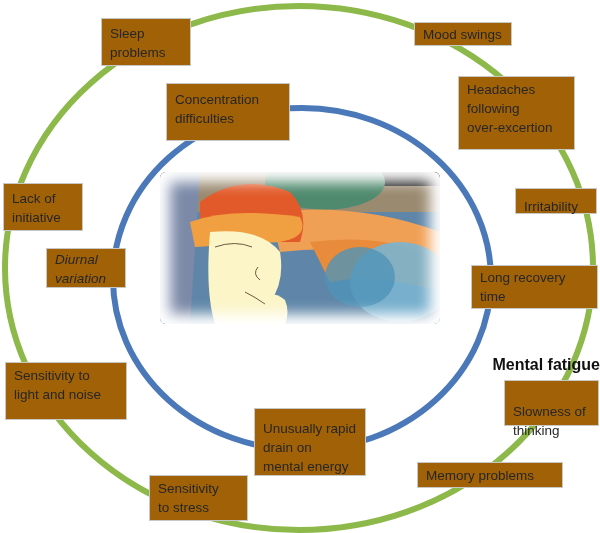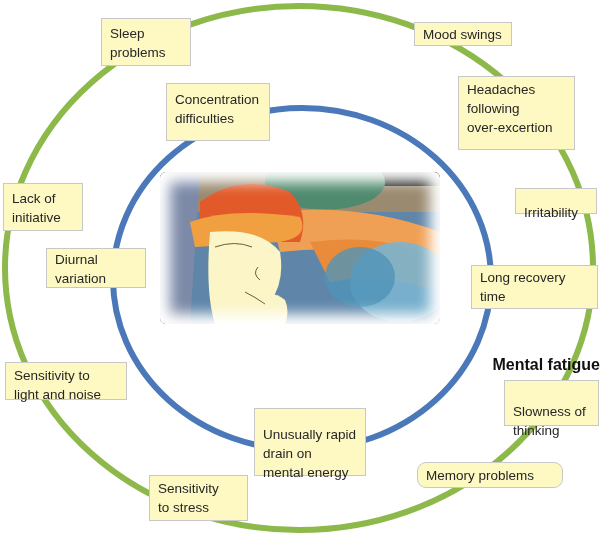--- a/index.html
+++ b/index.html
@@ -1,19 +1,19 @@
 <!DOCTYPE html>
 <html><head>
 <meta charset="utf-8">
 <style>
   html, body { margin:0; padding:0; background:#ffffff; }
   body { width:600px; height:533px; position:relative; overflow:hidden;
          font-family:"Liberation Sans", "DejaVu Sans", sans-serif; }
   svg.rings { position:absolute; left:0; top:0; }
-  .box { position:absolute; background:#fef9c3; border:1px solid #c8c8c8;
+  .box { position:absolute; background:#a16207; border:1px solid #c8c8c8;
          color:#262626; font-size:13.5px; line-height:19px; padding:5px 8px;
          box-sizing:border-box; white-space:pre-line; }
   .title { position:absolute; left:0; width:600px; top:356px; text-align:right;
            font-weight:bold; font-size:16px; color:#111; }
   .picture { position:absolute; left:160px; top:172px; width:280px; height:152px;
              overflow:hidden; border-radius:6px;
              box-shadow:0 0 10px 6px #ffffff inset; }
   .picture svg { display:block; }
   .fade { position:absolute; inset:0; box-shadow: inset 0 0 14px 10px #ffffff; pointer-events:none; }
 </style>
@@ -48,31 +48,31 @@
 </div>
 
 <div class="title">Mental fatigue</div>
 
 <div class="box" style="left:101px;top:18px;width:90px;height:48px;">Sleep
 problems</div>
 <div class="box" style="left:384px;top:22px;width:98px;height:24px;padding-top:2px;margin-left:30px;">Mood swings</div>
 <div class="box" style="left:458px;top:76px;width:117px;height:74px;padding-top:3px;">Headaches
 following
 over-excertion</div>
-<div class="box" style="left:166px;top:83px;width:104px;height:58px;padding-top:6px;">Concentration
+<div class="box" style="left:166px;top:83px;width:124px;height:58px;padding-top:6px;">Concentration
 difficulties</div>
 <div class="box" style="left:3px;top:149px;width:80px;height:48px;margin-top:34px;">Lack of
 initiative</div>
-<div class="box" style="left:515px;top:188px;width:82px;height:26px;padding-top:14px;">Irritability</div>
-<div class="box" style="left:46px;top:248px;width:100px;height:40px;padding-top:1px;">Diurnal
+<div class="box" style="left:515px;top:188px;width:82px;height:26px;padding-top:8px;">Irritability</div>
+<div class="box" style="left:46px;top:248px;width:80px;height:40px;padding-top:1px;font-style:italic;">Diurnal
 variation</div>
 <div class="box" style="left:448px;top:265px;width:127px;height:44px;padding-top:2px;margin-left:23px;">Long recovery
 time</div>
-<div class="box" style="left:5px;top:362px;width:122px;height:38px;padding-top:3px;">Sensitivity to
+<div class="box" style="left:5px;top:362px;width:122px;height:58px;padding-top:3px;">Sensitivity to
 light and noise</div>
 <div class="box" style="left:504px;top:380px;width:95px;height:46px;padding-top:21px;">Slowness of
 thinking</div>
-<div class="box" style="left:254px;top:408px;width:112px;height:68px;padding-top:16px;">Unusually rapid
+<div class="box" style="left:254px;top:408px;width:112px;height:68px;padding-top:10px;">Unusually rapid
 drain on
 mental energy</div>
-<div class="box" style="left:417px;top:462px;width:146px;height:26px;padding-top:3px;border-radius:9px;">Memory problems</div>
+<div class="box" style="left:417px;top:462px;width:146px;height:26px;padding-top:3px;">Memory problems</div>
 <div class="box" style="left:131px;top:475px;width:99px;height:46px;padding-top:3px;margin-left:18px;">Sensitivity
 to stress</div>
 
 </body></html>

